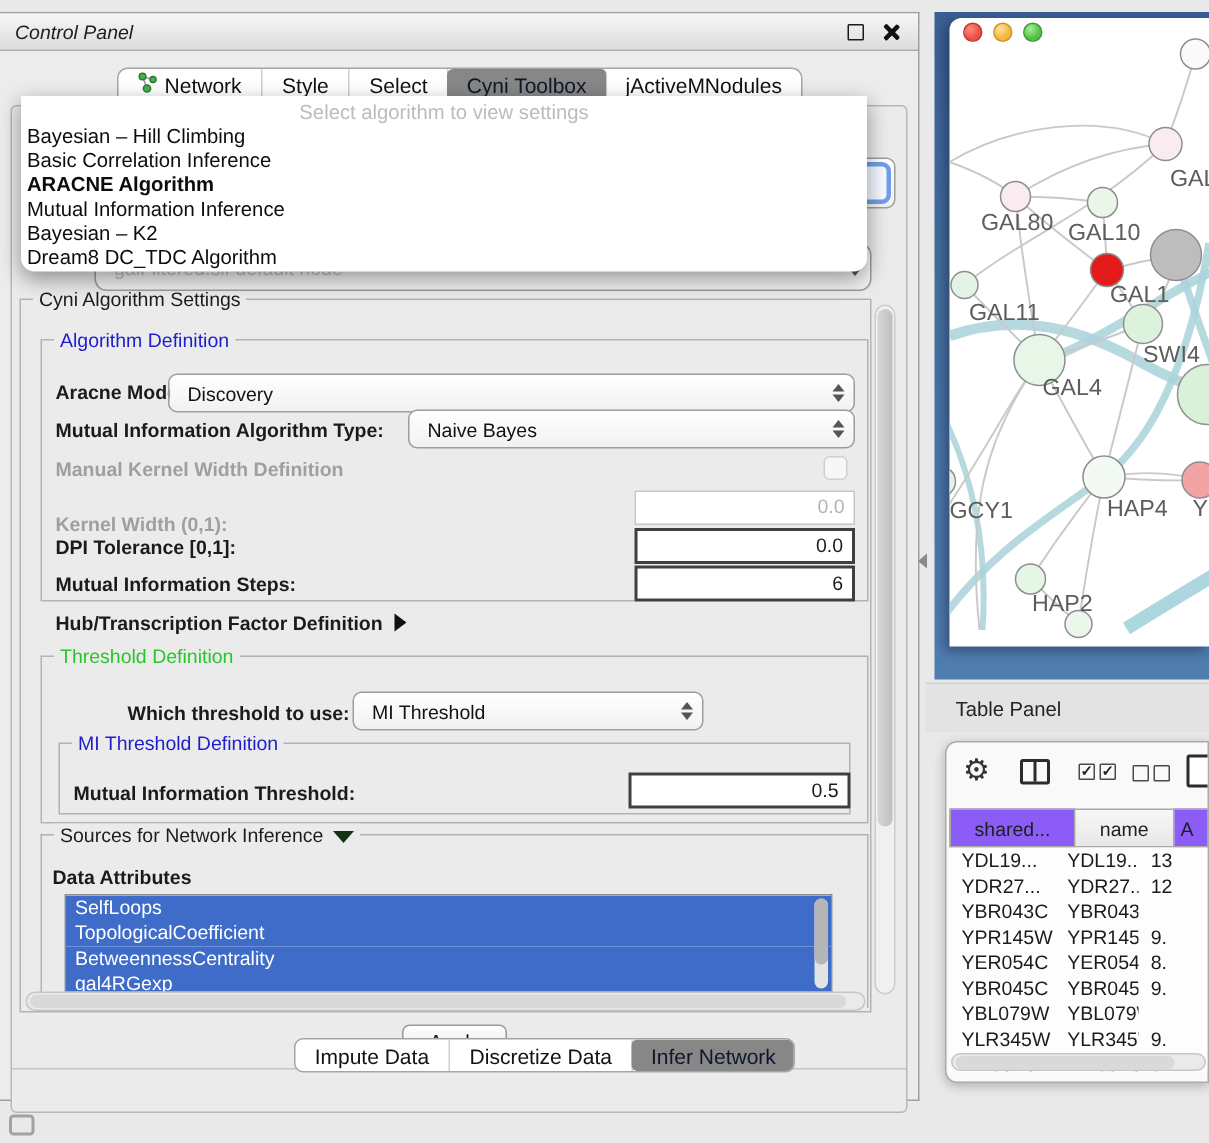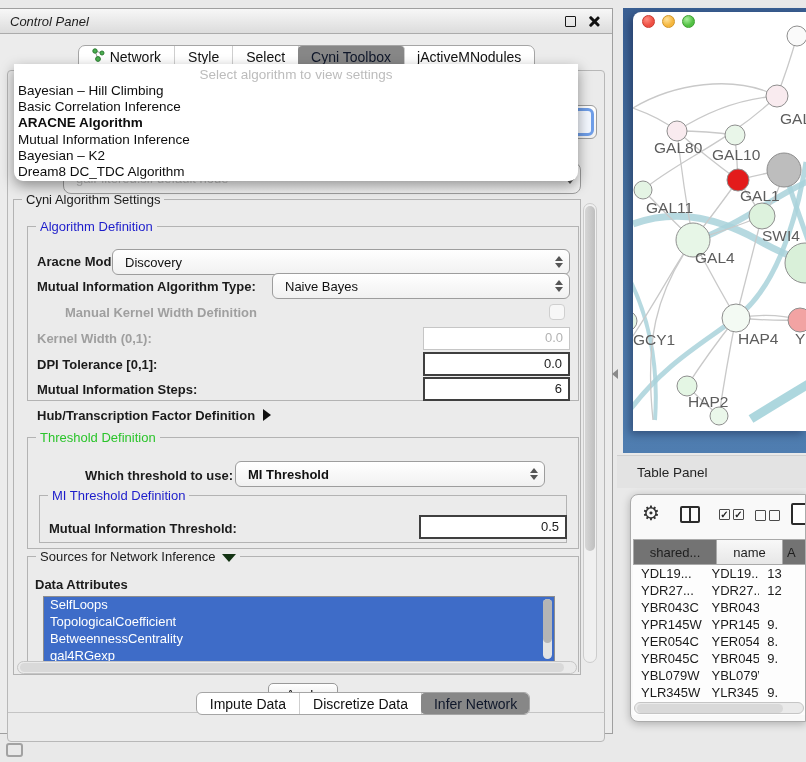--- a/index.html
+++ b/index.html
@@ -135,21 +135,21 @@
     font-size:10px; line-height:10px; color:#222; text-align:center; }
   .cb.ck::before { content:"✓"; font-weight:bold; }
   #doc-icon { position:absolute; left:160px; top:8px; width:20px; height:22px;
     border:2px solid #2b2b2b; border-radius:2px; background:#fff; }
 
   #tbl-head { position:absolute; left:2px; top:44px; height:26px; display:flex; }
   .th { border:1px solid #a9a9a9; border-left:none; font-size:13px; color:#1e1e1e;
     display:flex; align-items:center; justify-content:center; overflow:hidden;
     background:linear-gradient(#f8f8f8,#e7e7e7); cursor:pointer; }
   .th:first-child { border-left:1px solid #a9a9a9; }
-  .th.sel { background:#737373;text-align:center; }
+  .th.sel { background:#8b5cf6;text-align:center; }
   .th.left { justify-content:flex-start; padding-left:4px; }
   #tbl-body { position:absolute; left:2px; top:70px; width:172px; height:150px;
     background:#fdfdfd; overflow:hidden; }
   .tr { display:flex; height:17px; }
   .td { font-size:13px; color:#1b1b1b; line-height:17px; padding-left:8px;
     white-space:nowrap; overflow:hidden; }
   #tbl-hscroll { left:3px; top:207px; width:170px; height:12px; }
   #tbl-hscroll .thumb { width:146px; }
 
   #mini-panel-icon { position:absolute; left:6px; top:743px; width:17px; height:14px;
@@ -241,36 +241,36 @@
         </span>
     </div>
     <span class="lbl" style="left:37px; top:270px;">Mutual Information Algorithm Type:</span>
     <div class="combo" style="left:272px; top:264px; width:298px; height:26px;">
       <span class="val">Naive Bayes</span>
       <span class="arrows">
           <span class="arrow-up"></span>
           <span class="arrow-dn"></span>
         </span>
     </div>
-    <span class="lbl disabled" style="left:37px; top:296px;margin-left:28px;">Manual Kernel Width Definition</span>
+    <span class="lbl disabled" style="left:37px; top:296px;">Manual Kernel Width Definition</span>
     <span class="checkbox" style="left:549px; top:295px;"></span>
-    <span class="lbl disabled" style="left:37px; top:322px;text-align:right;">Kernel Width (0,1):</span>
+    <span class="lbl disabled" style="left:37px; top:333px;text-align:right;">Kernel Width (0,1):</span>
     <div class="field disabled" style="left:423px; top:318px; width:147px; height:23px;">0.0</div>
     <span class="lbl" style="left:37px; top:348px;">DPI Tolerance [0,1]:</span>
     <div class="field dark" style="left:423px; top:343px; width:147px; height:24px;">0.0</div>
     <span class="lbl" style="left:37px; top:373px;">Mutual Information Steps:</span>
     <div class="field dark" style="left:423px; top:368px; width:147px; height:24px;">6</div>
 
     <span class="lbl" style="left:37px; top:399px;"><span>Hub/Transcription Factor Definition</span><span class="tri-right"></span></span>
 
     <div class="groupbox" style="left:27px; top:428px; width:552px; height:112px;text-decoration:underline;">
       <span class="gb-title green">Threshold Definition</span>
     </div>
     <span class="lbl" style="left:85px; top:459px;">Which threshold to use:</span>
-    <div class="combo" style="left:235px; top:452px; width:310px; height:26px;font-weight:bold;">
+    <div class="combo" style="left:235px; top:452px; width:234px; height:26px;">
       <span class="val">MI Threshold</span>
       <span class="arrows">
           <span class="arrow-up"></span>
           <span class="arrow-dn"></span>
         </span>
     </div>
     <div class="groupbox" style="left:39px; top:486px; width:528px; height:48px;">
       <span class="gb-title blue">MI Threshold Definition</span>
     </div>
     <span class="lbl" style="left:49px; top:512px;">Mutual Information Threshold:</span>

